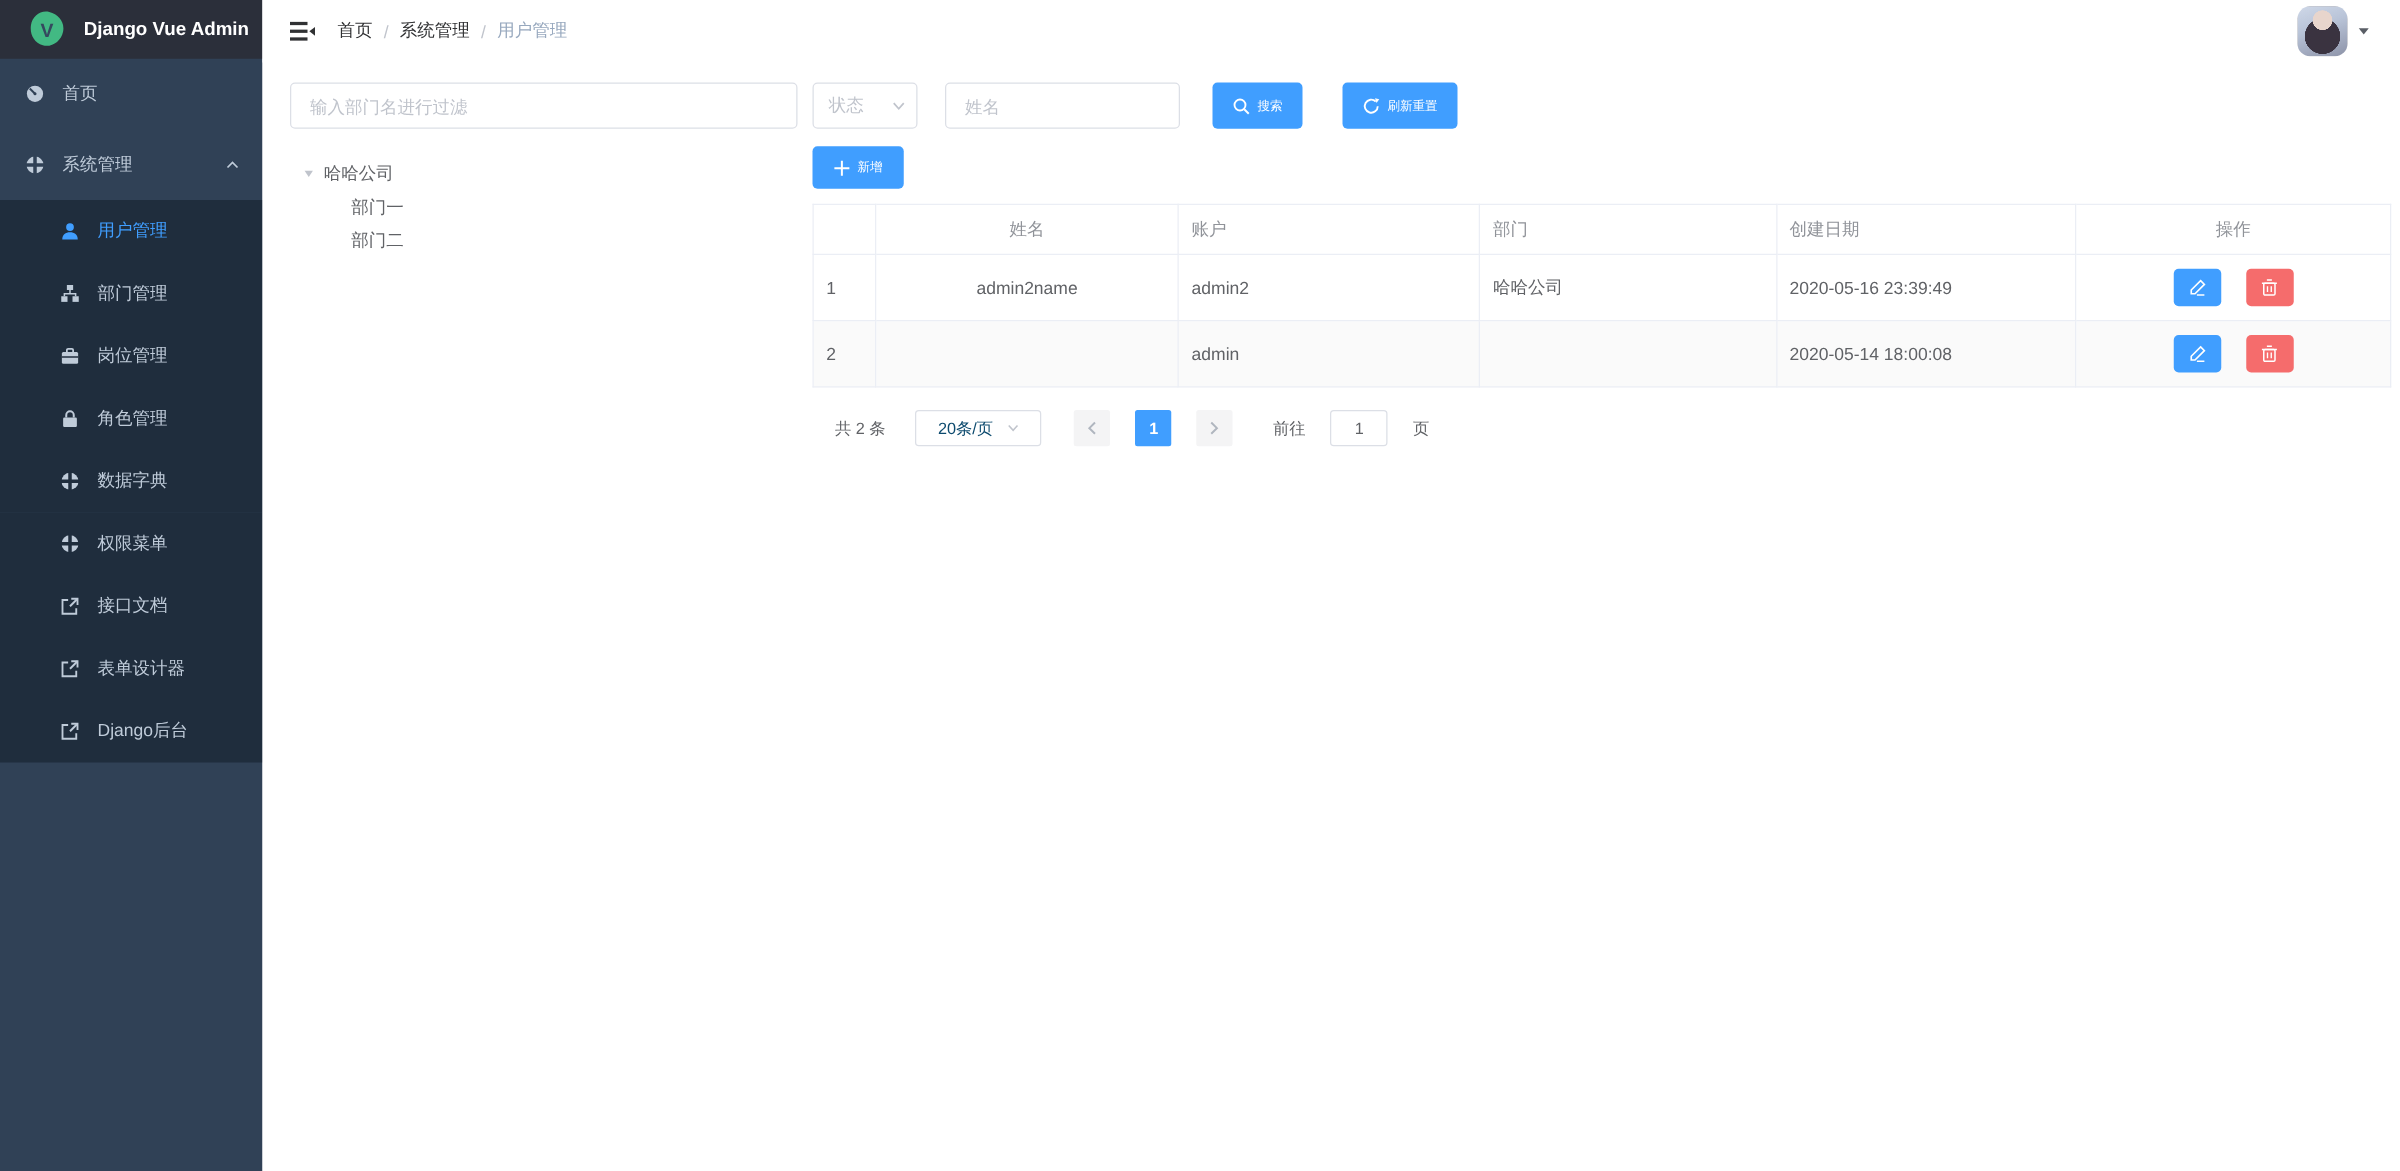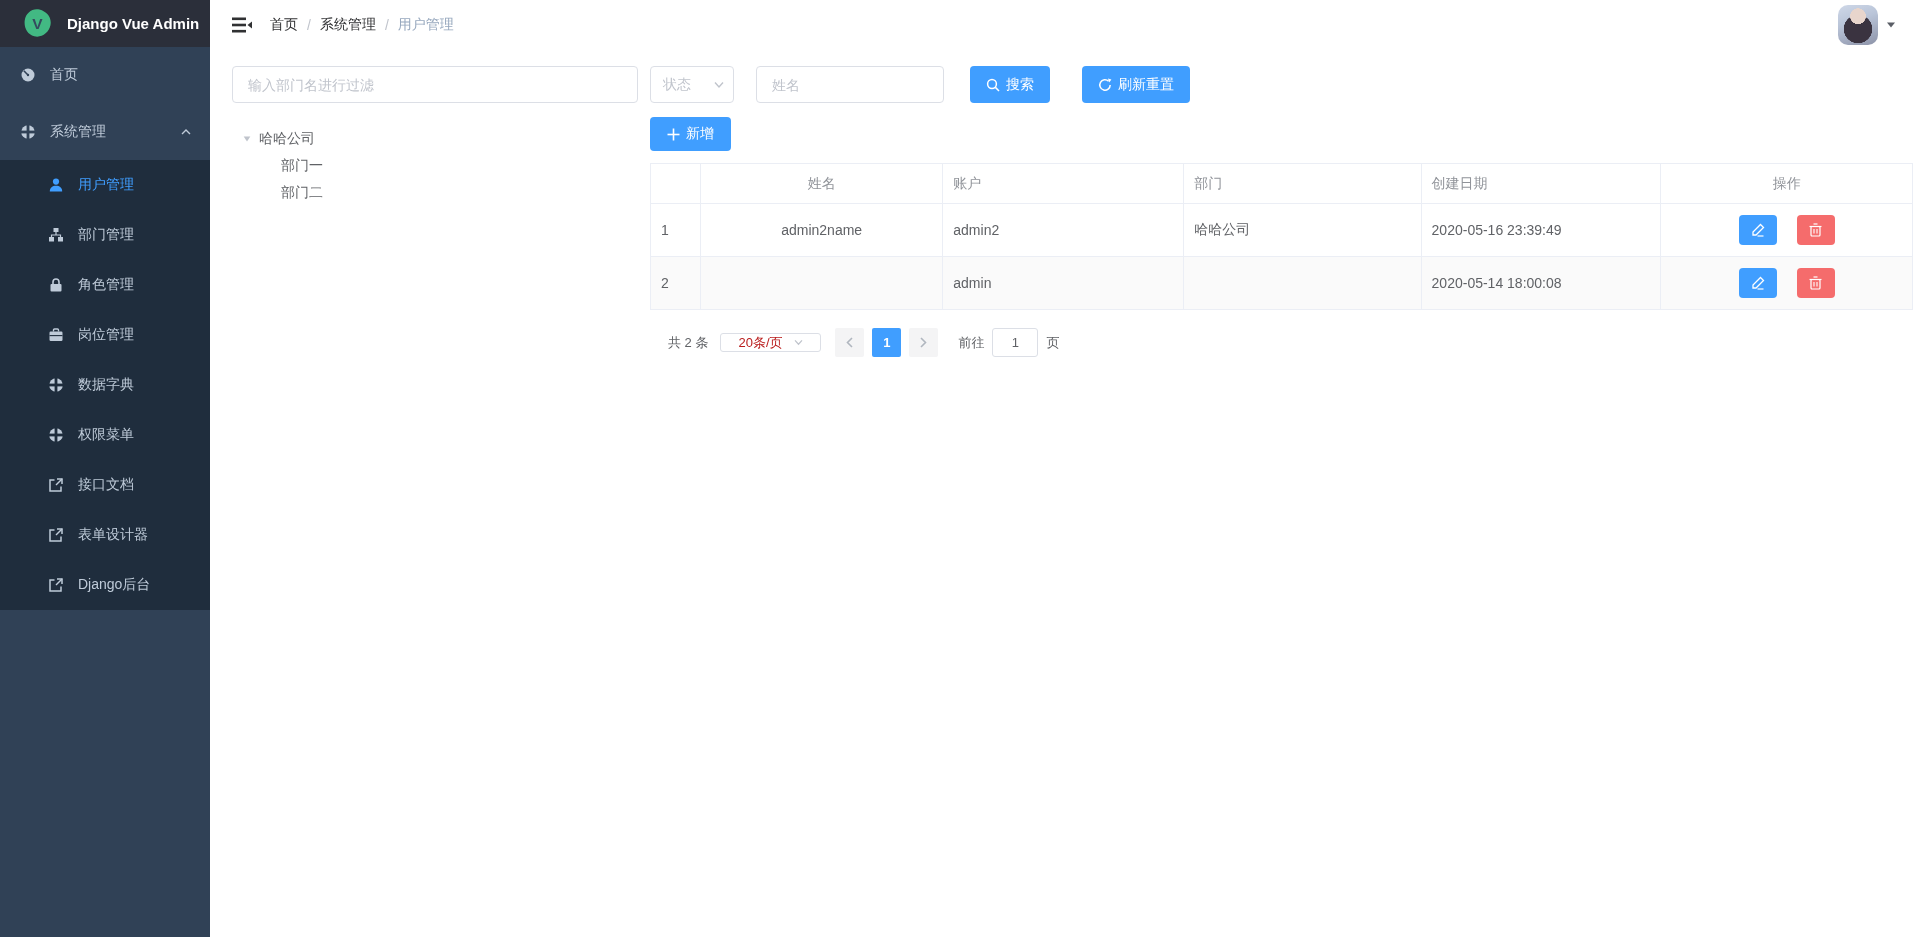--- a/index.html
+++ b/index.html
@@ -45,42 +45,42 @@
   .tree { margin-top:22px; font-size:14px; color:#606266; }
   .tree-row { display:flex; align-items:center; height:27px; cursor:pointer; padding-left:10px; }
   .tree-row .t-label { margin-left:7px; }
   .tree-child { padding-left:42px; }
 
   
   .right-panel { flex:1; margin-left:12px; min-width:0; }
   .search-row { display:flex; align-items:center;gap:18px; }
   .el-select { width:84px; height:37px; border:1px solid #dcdfe6; border-radius:4px; display:flex; align-items:center; justify-content:space-between; padding:0 8px 0 12px; font-size:14px; color:#c0c4cc; cursor:pointer; background:#fff; }
   .name-input { width:188px; height:37px; margin-left:4px; }
-  .btn { display:inline-flex; align-items:center; justify-content:center; gap:6px; background:#409EFF; color:#fff; border:none; border-radius:4px; font-size:14px; height:37px; padding:0 16px; cursor:pointer; font-family:inherit; }
+  .btn { display:inline-flex; align-items:center; justify-content:center; gap:6px; background:#409EFF; color:#fff; border:none; border-radius:4px; font-size:10px; height:37px; padding:0 16px; cursor:pointer; font-family:inherit; }
   .btn-search { margin-left:8px; }
   .btn-reset { margin-left:14px; }
   .add-row { margin-top:14px; }
   .btn-add { height:34px; padding:0 17px;font-family:Liberation Mono, monospace; }
 
   
   table.data-table { width:100%; border-collapse:collapse; margin-top:12px; font-size:14px; }
   .data-table th, .data-table td { border:1px solid #ebeef5; padding:0 10px; }
   .data-table th { height:40px; color:#909399; font-weight:500; text-align:left; }
   .data-table td { height:53px; color:#606266; }
   .data-table tr.striped td { background:#fafafa; }
   .ta-c { text-align:center !important; }
   .op-cell { text-align:center; }
   .mini-btn { display:inline-flex; align-items:center; justify-content:center; width:38px; height:30px; border:none; border-radius:4px; cursor:pointer; vertical-align:middle; }
   .mini-edit { background:#409EFF; }
   .mini-del { background:#f56c6c; margin-left:16px; }
 
   
-  .pagination { display:flex; align-items:center; margin-top:18px; margin-left:18px; font-size:13px; color:#606266; }
+  .pagination { display:flex; align-items:center; margin-top:18px; margin-left:18px; font-size:13px; color:#606266;gap:12px; }
   .pg-total { margin-right:12px; }
-  .pg-size { width:101px; height:19px; border:1px solid #dcdfe6; border-radius:3px; display:flex; align-items:center; justify-content:center; gap:10px; color:#b91c1c; cursor:pointer; }
+  .pg-size { width:101px; height:29px; border:1px solid #dcdfe6; border-radius:3px; display:flex; align-items:center; justify-content:center; gap:10px; color:#0c4a6e; cursor:pointer; }
   .pg-arrow { width:29px; height:29px; background:#f4f4f5; border:none; border-radius:2px; color:#b0b6bf; display:inline-flex; align-items:center; justify-content:center; cursor:pointer; margin-left:14px; }
   .pg-page { width:29px; height:29px; background:#409EFF; color:#fff; border-radius:2px; display:inline-flex; align-items:center; justify-content:center; margin-left:8px; cursor:pointer; font-weight:bold; }
   .pg-arrow.next { margin-left:8px; }
   .pg-goto { margin-left:20px; }
   .pg-input { width:46px; height:29px; border:1px solid #dcdfe6; border-radius:3px; text-align:center; margin:0 8px; font-size:13px; color:#606266; outline:none; font-family:inherit; }
   .pg-unit { }
 </style>
 </head>
 <body>
 
@@ -130,32 +130,32 @@
           <svg class="s-icon" viewBox="0 0 16 16">
             <rect x="5.5" y="1" width="5" height="4" fill="currentColor"></rect>
             <rect x="1" y="10" width="5" height="4.5" fill="currentColor"></rect>
             <rect x="10" y="10" width="5" height="4.5" fill="currentColor"></rect>
             <path d="M8 5 v3 M3.5 10 v-2 h9 v2" stroke="currentColor" stroke-width="1.2" fill="none"></path>
           </svg>
           <span class="mi-label">部门管理</span>
         </div>
         <div class="menu-item">
           <svg class="s-icon" viewBox="0 0 16 16">
-            <rect x="2.5" y="7" width="11" height="7.5" rx="1" fill="currentColor"></rect>
-            <path d="M5 7 V5 a3 3 0 0 1 6 0 v2" stroke="currentColor" stroke-width="1.6" fill="none"></path>
-          </svg>
-          <span class="mi-label">角色管理</span>
-        </div>
-        <div class="menu-item">
-          <svg class="s-icon" viewBox="0 0 16 16">
             <rect x="1.5" y="4.5" width="13" height="9.5" rx="1.2" fill="currentColor"></rect>
             <path d="M5.5 4.5 V3 a1 1 0 0 1 1 -1 h3 a1 1 0 0 1 1 1 v1.5" stroke="currentColor" stroke-width="1.4" fill="none"></path>
             <line x1="1.5" y1="8.6" x2="14.5" y2="8.6" stroke="#1f2d3d" stroke-width="1.1"></line>
           </svg>
           <span class="mi-label">岗位管理</span>
+        </div>
+        <div class="menu-item">
+          <svg class="s-icon" viewBox="0 0 16 16">
+            <rect x="2.5" y="7" width="11" height="7.5" rx="1" fill="currentColor"></rect>
+            <path d="M5 7 V5 a3 3 0 0 1 6 0 v2" stroke="currentColor" stroke-width="1.6" fill="none"></path>
+          </svg>
+          <span class="mi-label">角色管理</span>
         </div>
         <div class="menu-item">
           <svg class="s-icon" viewBox="0 0 16 16">
             <circle cx="8" cy="8" r="6.8" fill="currentColor"></circle>
             <rect x="6.6" y="0" width="2.8" height="16" fill="#1f2d3d"></rect>
             <rect x="0" y="6.6" width="16" height="2.8" fill="#1f2d3d"></rect>
           </svg>
           <span class="mi-label">数据字典</span>
         </div>
       </div>

